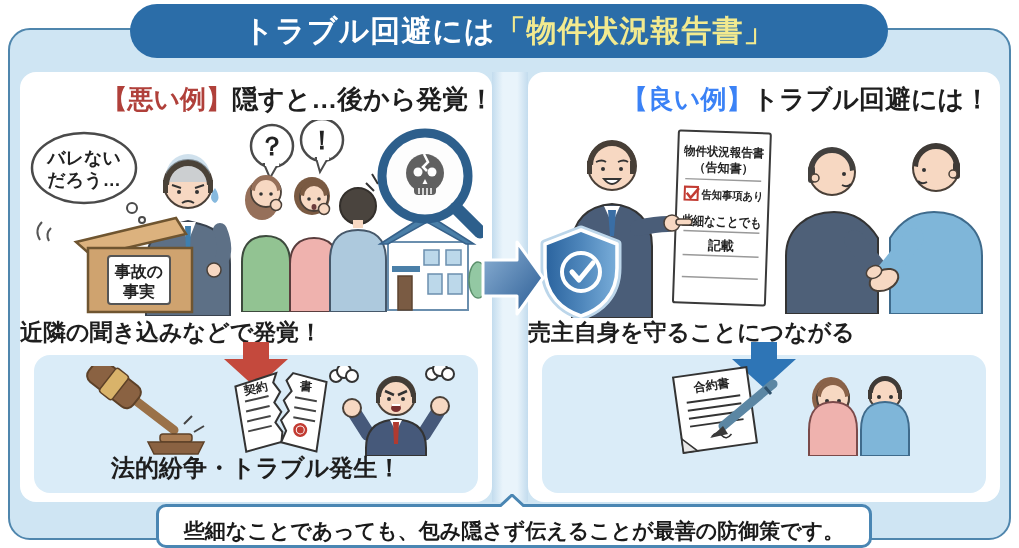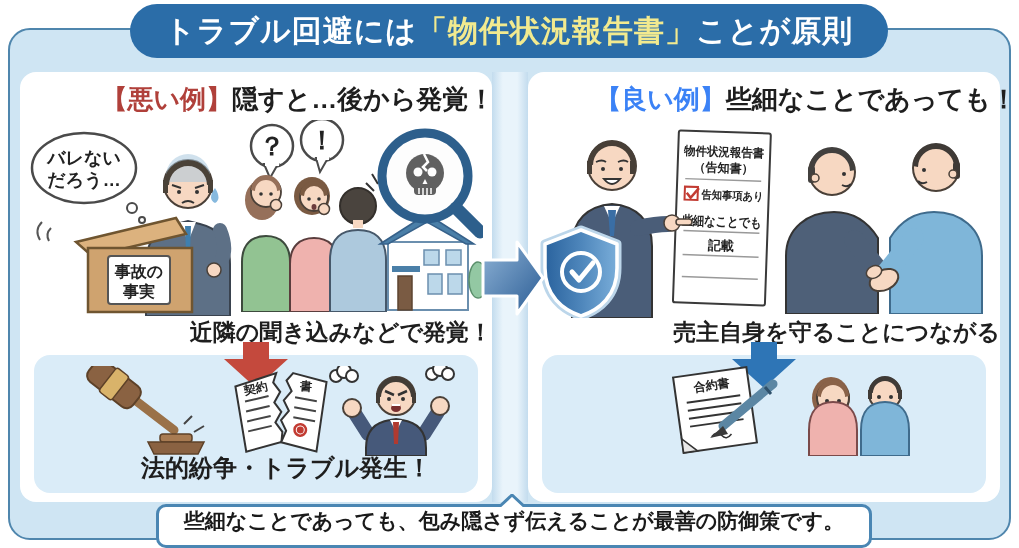--- a/index.html
+++ b/index.html
@@ -15,55 +15,54 @@
   .title-banner{left:130px;top:4px;width:758px;height:54px;background:#2b6da8;
                 border-radius:30px;display:flex;align-items:center;justify-content:center;
                 font-size:30px;font-weight:800;color:#fff;letter-spacing:1px;z-index:6;}
   .title-banner .hl{color:#f2ea8f;}
   
   .panel{background:#fff;border-radius:16px;width:472px;height:430px;top:72px;}
   .panel.bad{left:20px;} .panel.good{left:528px;}
   .panel-header{top:82px;width:556px;text-align:center;font-size:26px;font-weight:800;color:#1e1e1e;}
   .panel-header.bad{left:20px;} .panel-header.good{left:528px;}
   .tag-bad{color:#b0403a;} .tag-good{color:#3b82f6;}
-  .caption{top:317px;font-size:23px;font-weight:800;color:#1e1e1e;text-align:right;width:472px;}
+  .caption{top:317px;font-size:23px;font-weight:800;color:#1e1e1e;text-align:left;width:472px;}
   .caption.bad{left:20px;} .caption.good{left:528px;}
   .result-box{top:355px;width:444px;height:138px;background:#daecf8;border-radius:16px;}
   .result-box.bad{left:34px;} .result-box.good{left:542px;}
   .result-text{top:452px;width:444px;text-align:center;font-size:24px;font-weight:800;color:#1e1e1e;}
-  .result-text.bad{left:46px;padding-left:18px;} .result-text.good{left:542px;}
+  .result-text.bad{left:34px;} .result-text.good{left:542px;}
   
   .footer-banner{left:156px;top:504px;width:710px;height:38px;background:#fff;
-                 border:3px solid #4a86b3;border-radius:10px;display:flex;align-items:flex-start;
+                 border:3px solid #4a86b3;border-radius:10px;display:flex;align-items:flex-end;
                  justify-content:center;font-size:21px;font-weight:800;color:#1a1a1a;z-index:7;}
   .notch{left:498px;top:494px;z-index:8;}
   svg text{font-family:"Liberation Sans",sans-serif;font-weight:700;fill:#222;}
 </style>
 </head>
 <body>
 
 <div class="stage">
 
   <div class="abs container"></div>
   <div class="abs gap-strip"></div>
 
   <div class="abs panel bad"></div>
   <div class="abs panel good"></div>
 
   <div class="abs title-banner">
     <span>トラブル回避には</span>
       <span class="hl">「物件状況報告書」</span>
-      <span>ことが原則</span>
   </div>
 
   <div class="abs panel-header bad">
     <span class="tag-bad">【悪い例】</span><span>隠すと…後から発覚！</span>
   </div>
   <div class="abs panel-header good">
-    <span class="tag-good">【良い例】</span><span>些細なことであっても！</span>
+    <span class="tag-good">【良い例】</span><span>トラブル回避には！</span>
   </div>
 
   <svg class="abs" style="left:28px;top:126px;" width="215" height="190" viewBox="0 0 215 190">
     <g>
       <ellipse cx="56" cy="42" rx="52" ry="35" fill="#fff" stroke="#4a4a4a" stroke-width="2.5"></ellipse>
       <circle cx="104" cy="82" r="5" fill="#fff" stroke="#4a4a4a" stroke-width="2"></circle>
       <circle cx="114" cy="94" r="3" fill="#fff" stroke="#4a4a4a" stroke-width="2"></circle>
       <text x="56" y="38" font-size="18" text-anchor="middle">バレない</text>
       <text x="56" y="60" font-size="18" text-anchor="middle">だろう…</text>
     </g>

